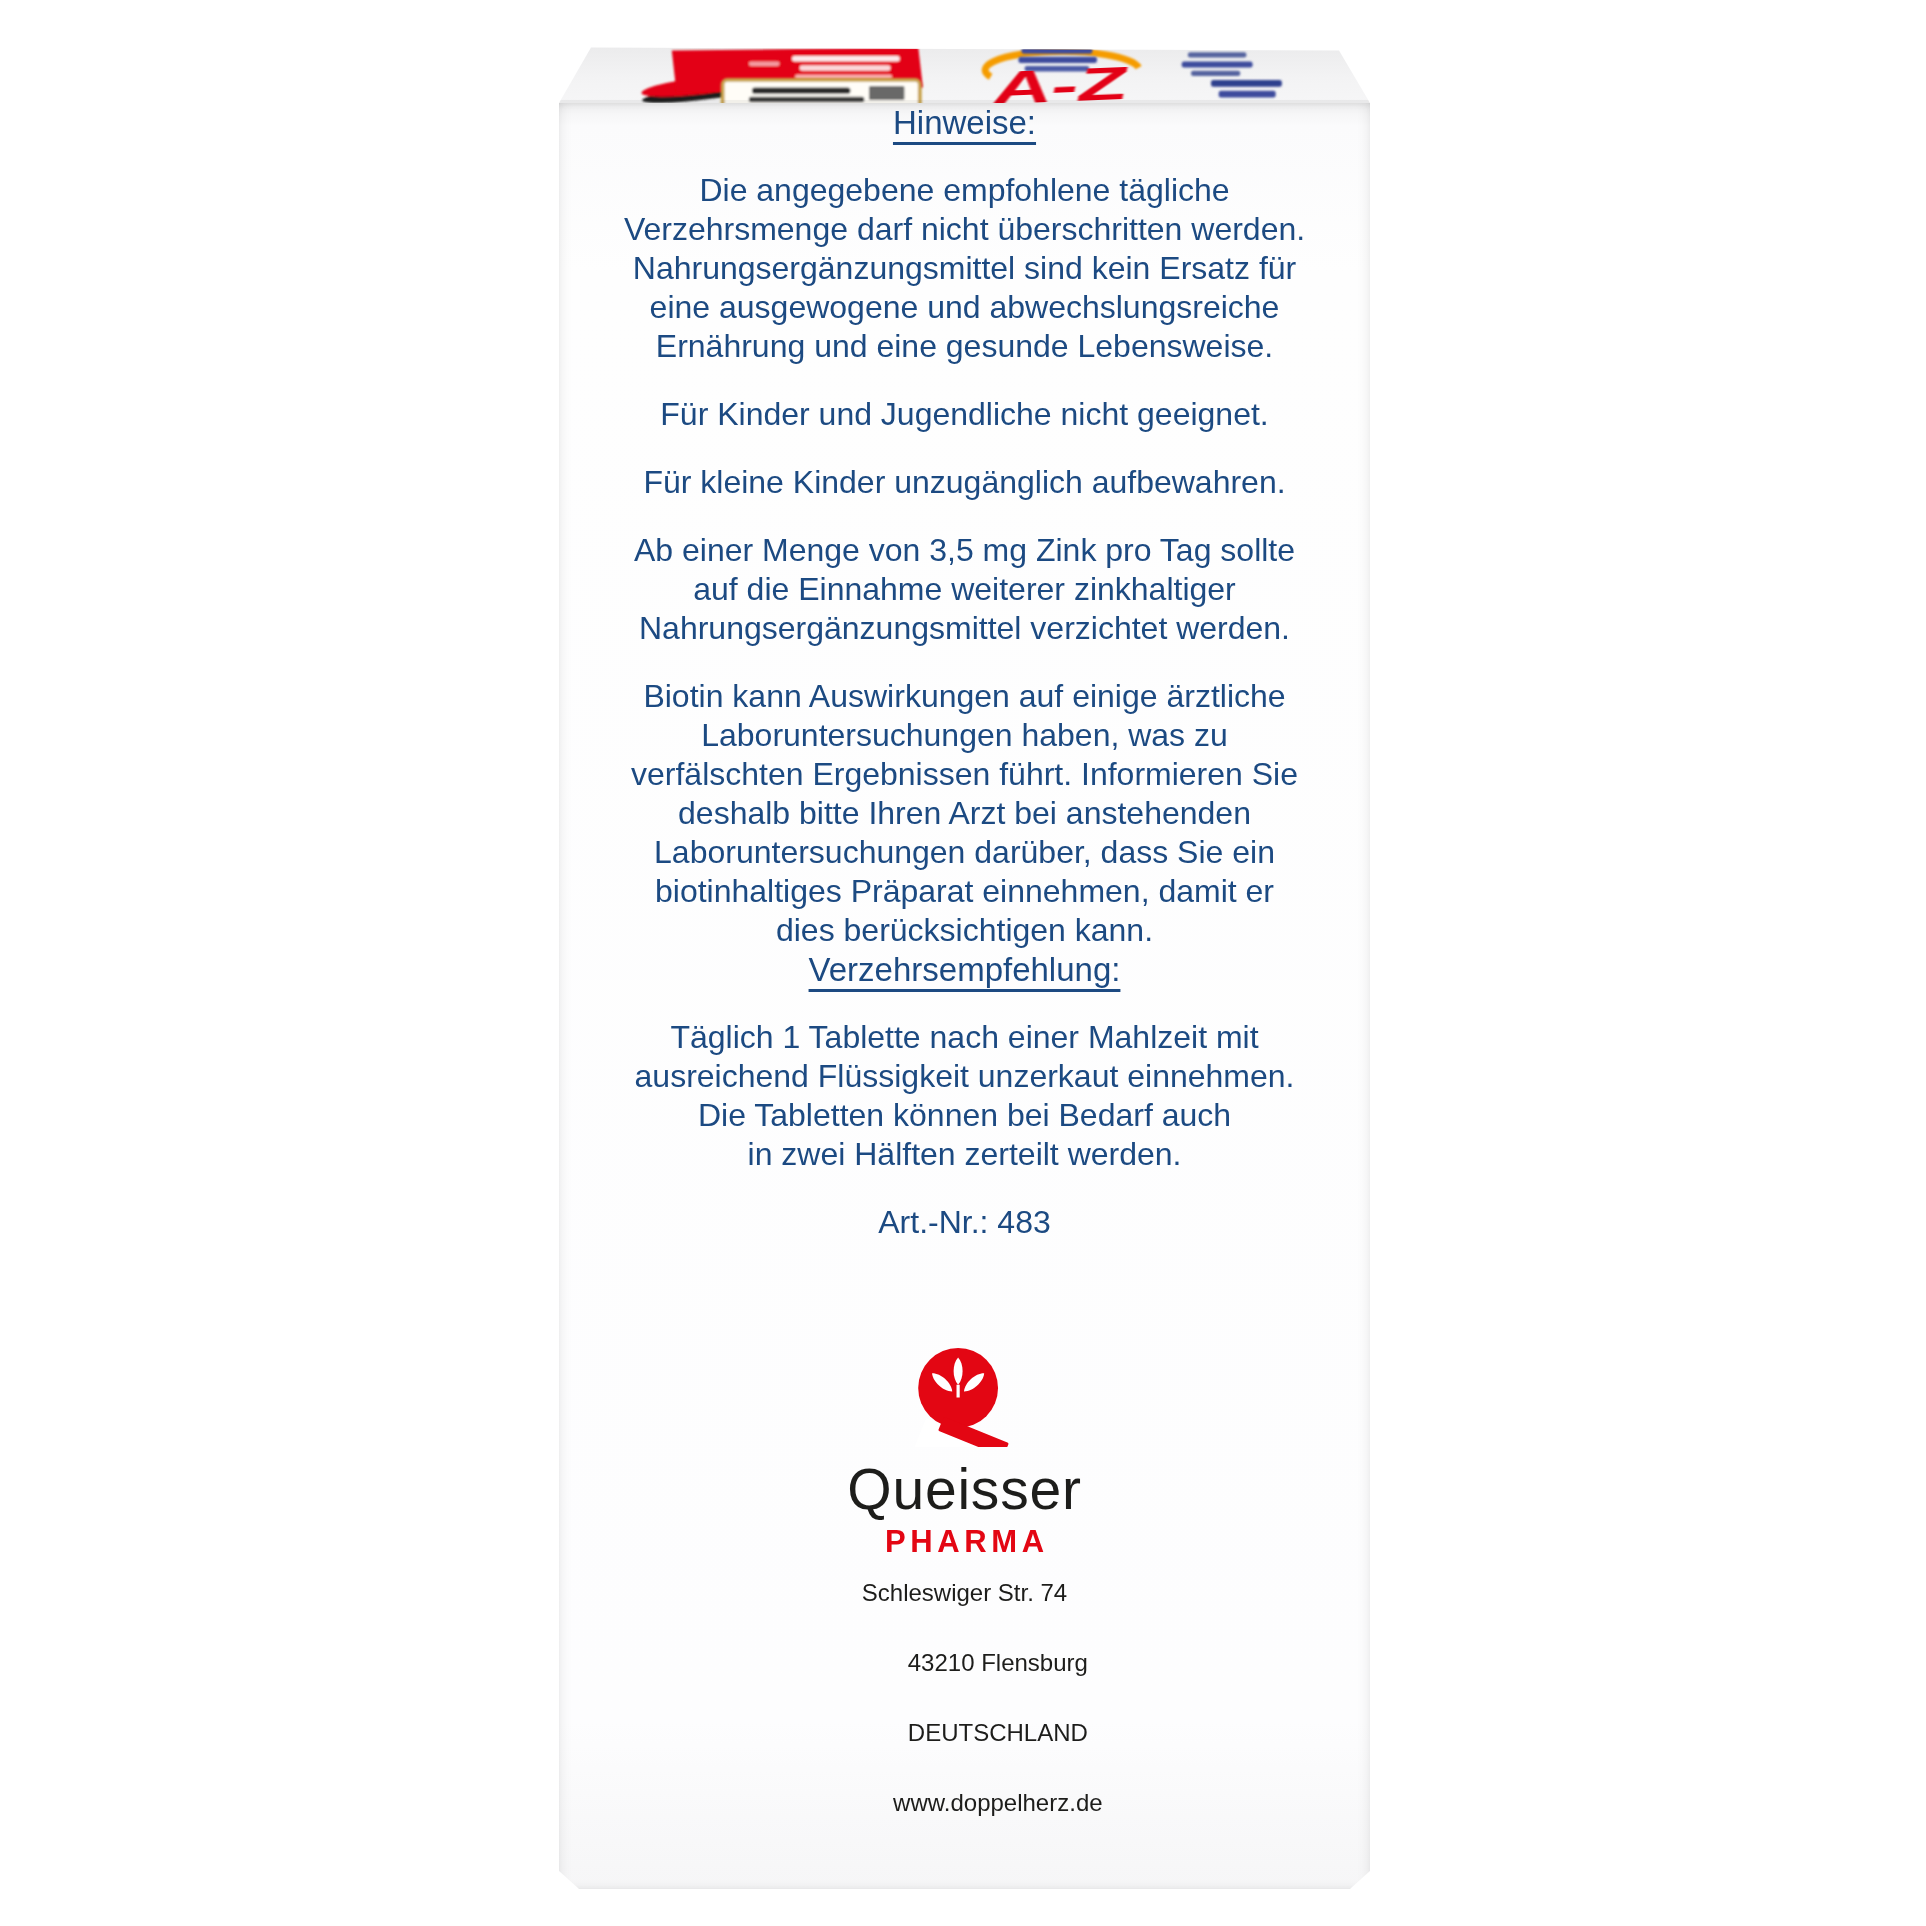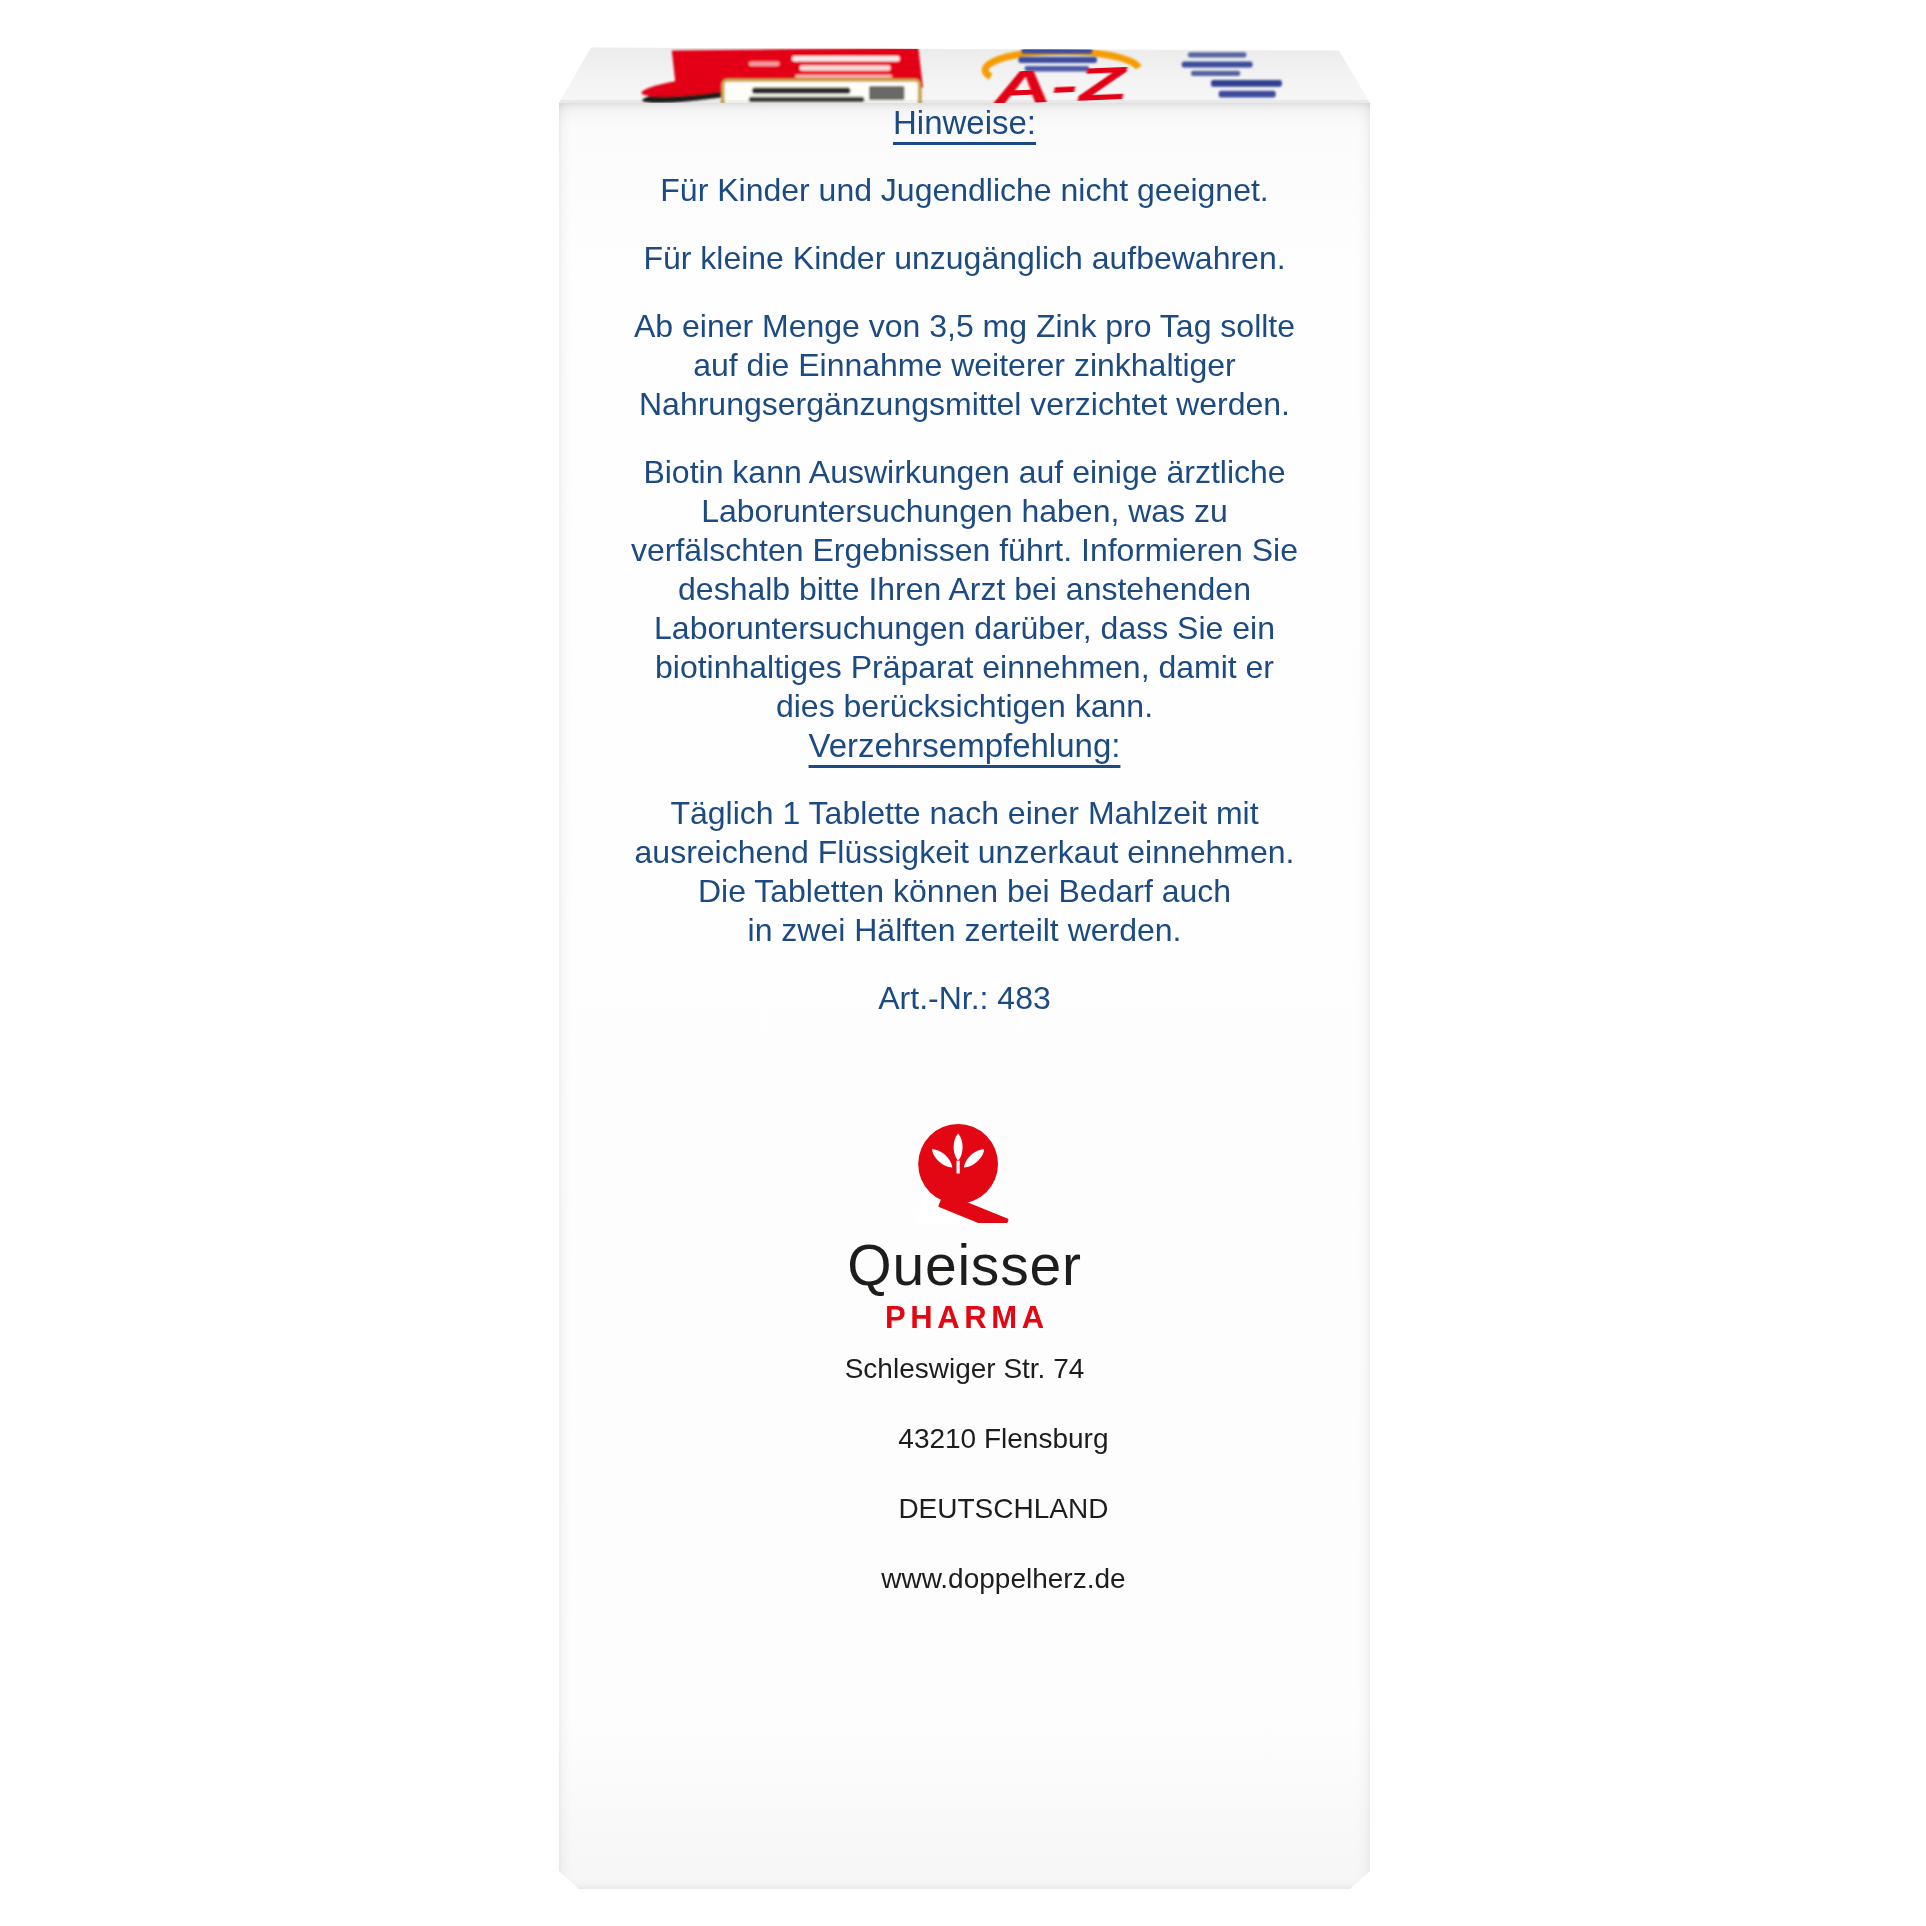--- a/index.html
+++ b/index.html
@@ -44,21 +44,21 @@
   .p-first{margin-top:7.7px;}
   .h-dosage{margin-top:66px;}
   .p-dosage{margin-top:9.2px;}
   .p-artnr{margin-top:73px;text-align:center;}
 
   
   .brand{margin-top:106px;color:#1d1d1b;}
   .qmark{display:block;margin:0 auto;width:99px;height:99px;}
   .brand-name{font-size:57px;font-weight:normal;letter-spacing:0.8px;line-height:51px;margin-top:17px;}
   .brand-div{font-size:31px;color:#e30613;letter-spacing:4.6px;padding-left:4.6px;line-height:31px;margin-top:10.8px;font-weight:bold;}
-  .addr{font-size:28px;line-height:35px;margin-top:18.5px;white-space:pre;color:#1d1d1b;}
+  .addr{font-size:24px;line-height:35px;margin-top:18.5px;white-space:pre;color:#1d1d1b;}
 </style>
 </head>
 <body>
 
 <div class="box">
 
   <div class="flap">
     <svg viewBox="0 0 1052 74" width="811" height="57">
       <defs>
         <filter id="b" x="-20%" y="-20%" width="140%" height="140%">
@@ -105,20 +105,25 @@
       </g>
 
       <rect x="0" y="70" width="1052" height="4" fill="rgba(0,0,0,0.05)"></rect>
     </svg>
   </div>
 
   <div class="face">
     <div class="panel">
 
       <h2 class="h-top">Hinweise:</h2>
+      <p class="p-first">Die angegebene empfohlene tägliche
+Verzehrsmenge darf nicht überschritten werden.
+Nahrungsergänzungsmittel sind kein Ersatz für
+eine ausgewogene und abwechslungsreiche
+Ernährung und eine gesunde Lebensweise.</p>
       <p>Für Kinder und Jugendliche nicht geeignet.</p>
       <p>Für kleine Kinder unzugänglich aufbewahren.</p>
       <p>Ab einer Menge von 3,5 mg Zink pro Tag sollte
 auf die Einnahme weiterer zinkhaltiger
 Nahrungsergänzungsmittel verzichtet werden.</p>
       <p>Biotin kann Auswirkungen auf einige ärztliche
 Laboruntersuchungen haben, was zu
 verfälschten Ergebnissen führt. Informieren Sie
 deshalb bitte Ihren Arzt bei anstehenden
 Laboruntersuchungen darüber, dass Sie ein

